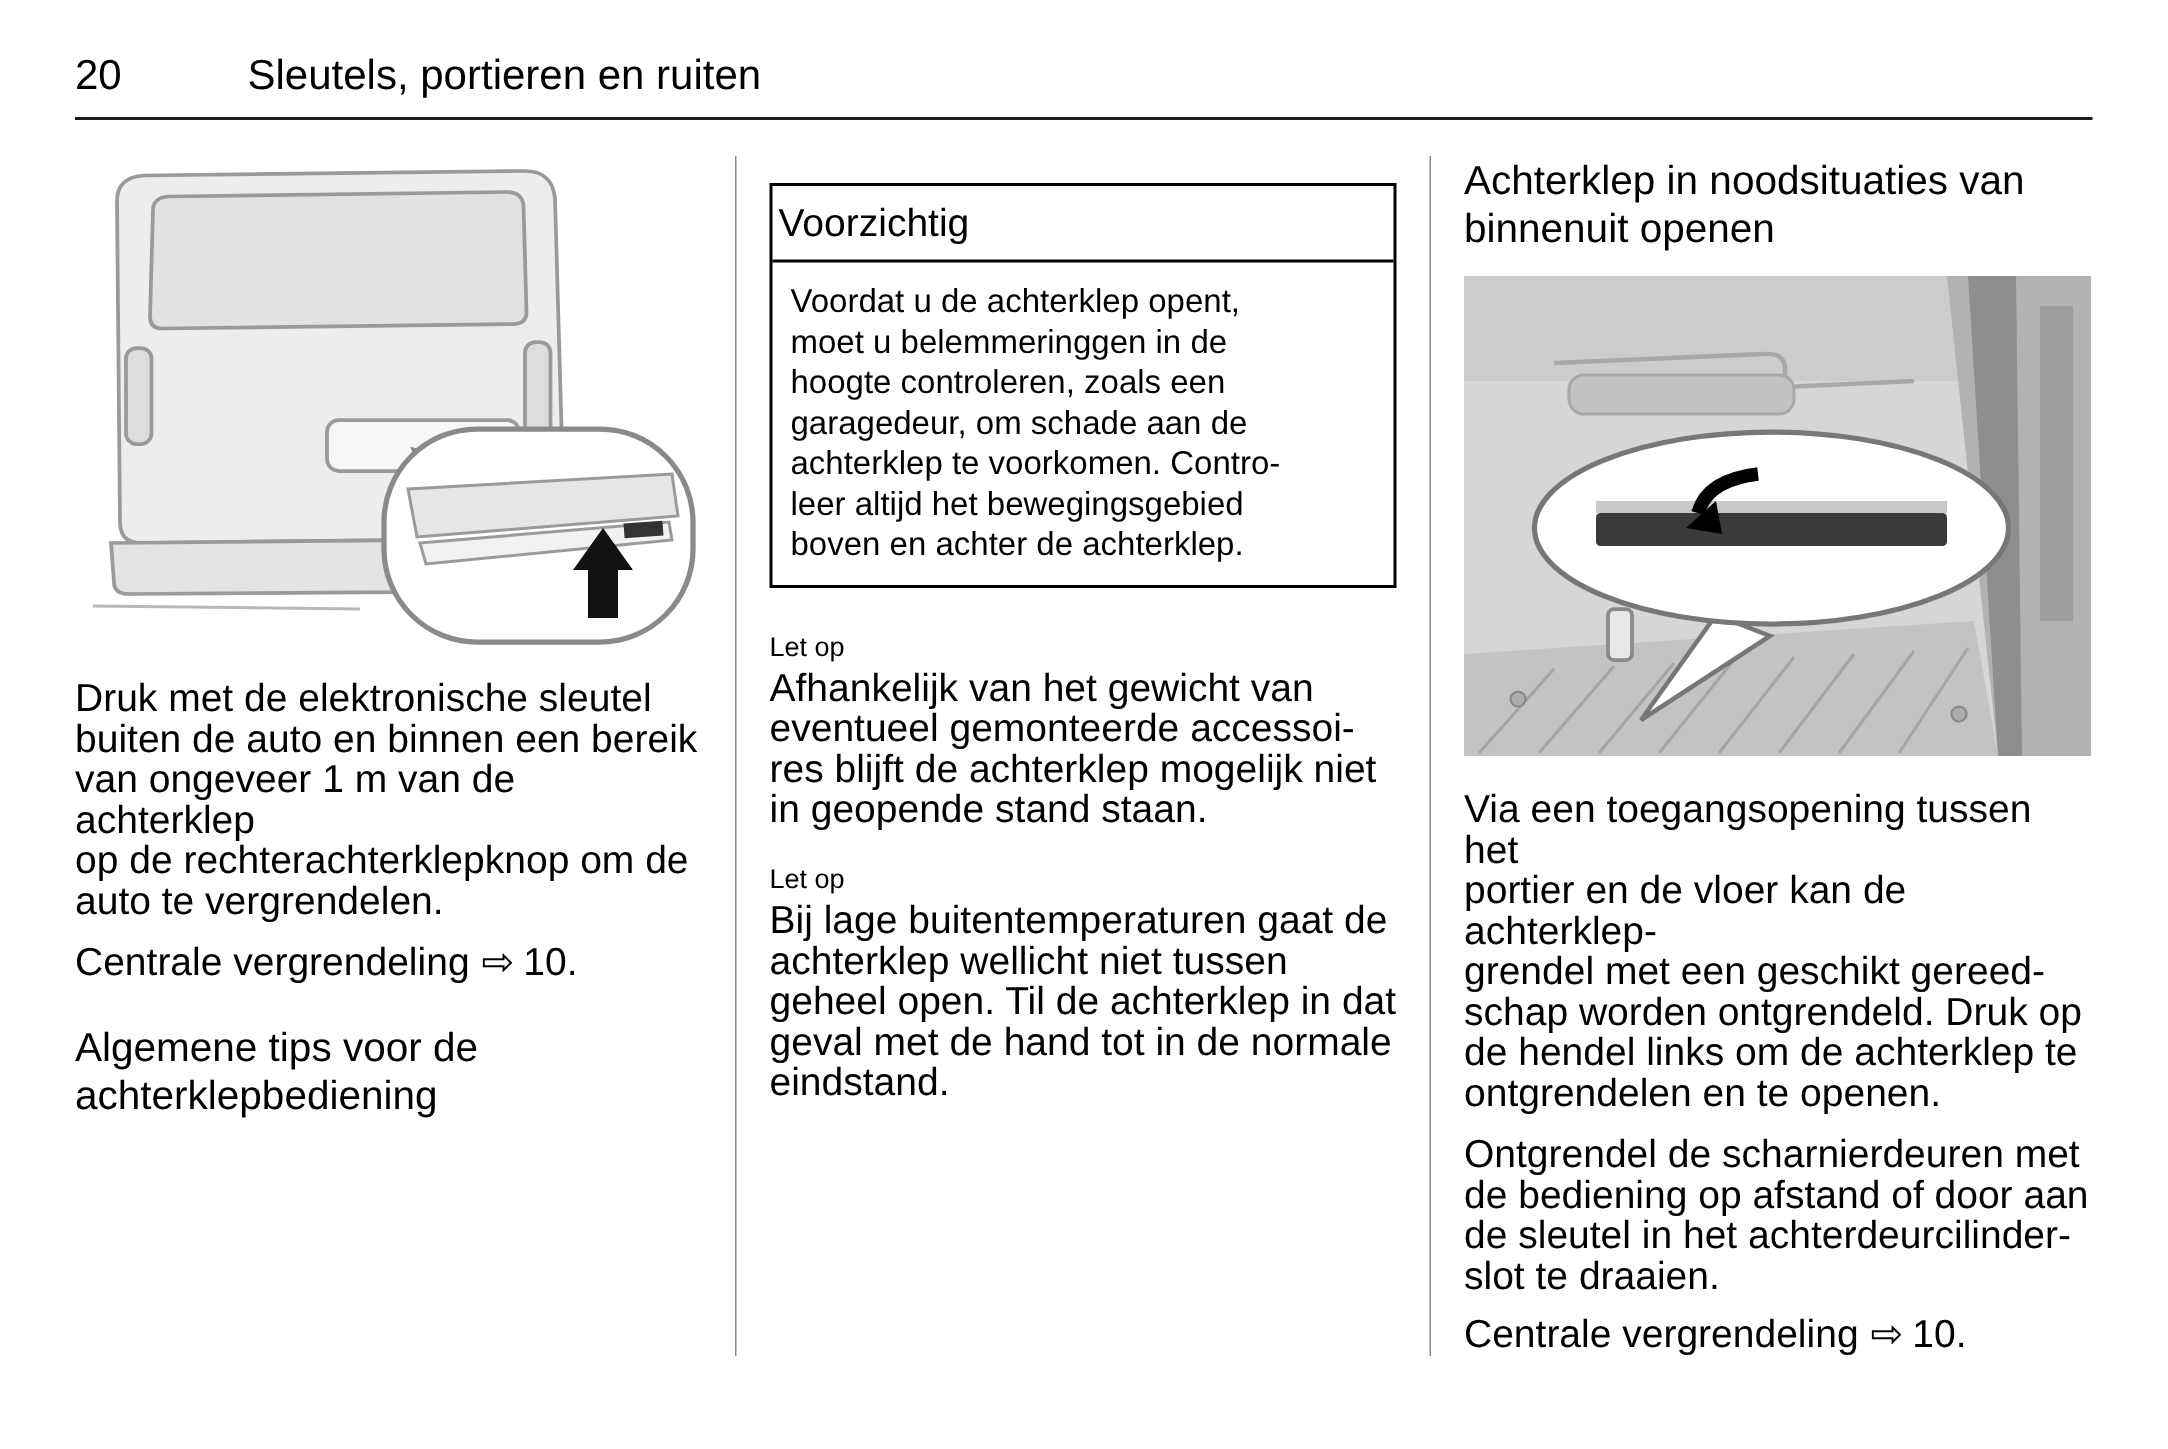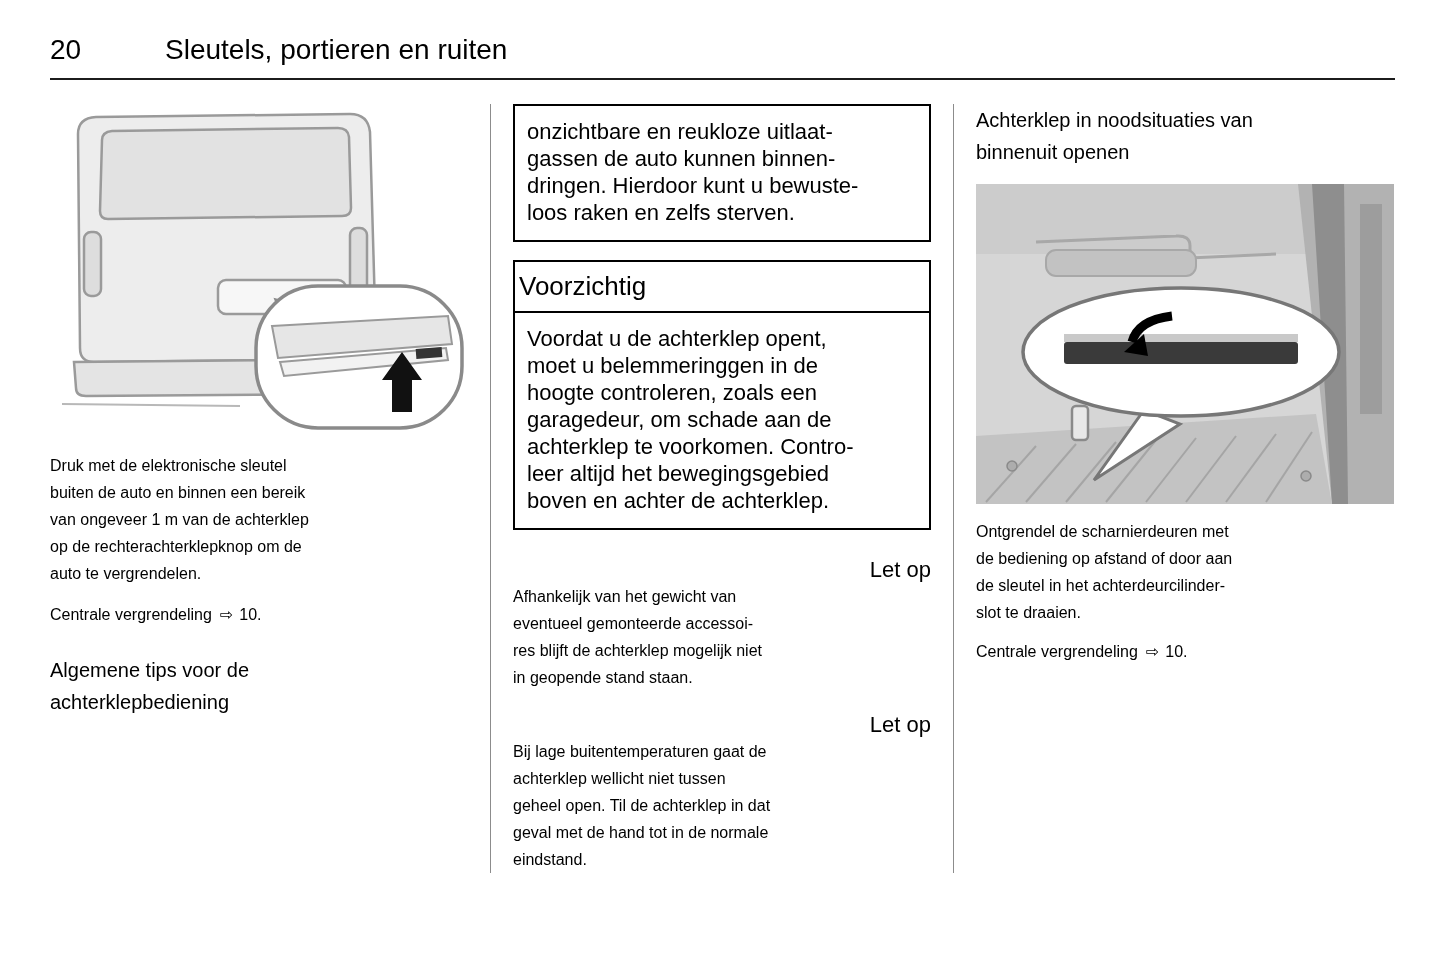--- a/index.html
+++ b/index.html
@@ -15,41 +15,41 @@
     display:flex; align-items:flex-end;
     padding-bottom:12px; border-bottom:2px solid #1c1c1c;
   }
   .page-num { font-size:28px; width:115px; }
   .chapter   { font-size:28px; }
 
   .content { display:flex; margin-top:24px; align-items:stretch; }
   .col { width:418px; }
   .vdivider { width:1px; background:#8c8c8c; margin:0 22px; }
 
-  .body { font-size:16px; line-height:27px; }
+  .body { font-size:26px; line-height:27px; }
   .pre  { white-space:pre-line; }
 
   .mt12 { margin-top:12px; } .mt14 { margin-top:14px; } .mt16 { margin-top:16px; }
   .mt18 { margin-top:18px; } .mt20 { margin-top:20px; } .mt22 { margin-top:22px; } .mt26 { margin-top:26px; } .mt28 { margin-top:28px; }
 
-  .heading { font-size:20px; line-height:32px; font-weight:normal; }
+  .heading { font-size:27px; line-height:32px; font-weight:normal; }
   .ref .arrow { font-family:"DejaVu Sans",sans-serif; margin:0 6px 0 8px; }
 
   .warnbox { border:2px solid #000; }
   .warnbox.danger { border-bottom:none; }
   .warnbox-header {
     text-align:left; font-size:26px; padding:9px 4px;
     border-bottom:2px solid #000;
   }
   .warnbox-header.gray { background:#c9c9c9; font-weight:bold; }
   .warnbox-header .warn-icon { margin-right:6px; font-family:"DejaVu Sans",sans-serif; }
   .warnbox-body { padding:12px 12px 14px; font-size:22px; line-height:27px; }
   .warnbox.danger .warnbox-body { padding-bottom:34px; }
 
-  .note-label { font-size:22px; line-height:27px;text-align:right; }
+  .note-label { font-size:18px; line-height:27px; }
 
   .illus svg { display:block; }
 </style>
 </head>
 <body>
 
 <div class="page">
 
   <header class="page-header">
     <span class="page-num">20</span>
@@ -90,26 +90,20 @@
       </p>
 
       <h2 class="heading pre mt26">Algemene tips voor de
 achterklepbediening</h2>
 
     </section>
 
     <div class="vdivider"></div>
 
     <section class="col">
-      <div class="warnbox continuation">
-        <div class="warnbox-body pre">onzichtbare en reukloze uitlaat-
-gassen de auto kunnen binnen-
-dringen. Hierdoor kunt u bewuste-
-loos raken en zelfs sterven.</div>
-      </div>
 
       <div class="warnbox caution mt18">
         <div class="warnbox-header">Voorzichtig</div>
         <div class="warnbox-body pre">Voordat u de achterklep opent,
 moet u belemmeringgen in de
 hoogte controleren, zoals een
 garagedeur, om schade aan de
 achterklep te voorkomen. Contro-
 leer altijd het bewegingsgebied
 boven en achter de achterklep.</div>
@@ -160,20 +154,26 @@
           <ellipse cx="205" cy="168" rx="158" ry="64" fill="#ffffff" stroke="#777777" stroke-width="3.5"></ellipse>
           <rect x="88" y="150" width="234" height="8" fill="#c9c9c9"></rect>
           <rect x="88" y="158" width="234" height="22" rx="3" fill="#3a3a3a"></rect>
           <path d="M196 132 q-34 4 -40 26" fill="none" stroke="#000000" stroke-width="9"></path>
           <polygon points="148,168 168,150 172,172" fill="#000000"></polygon>
           <circle cx="36" cy="282" r="5" fill="#adadad" stroke="#8a8a8a" stroke-width="1.5"></circle>
           <circle cx="330" cy="292" r="5" fill="#adadad" stroke="#8a8a8a" stroke-width="1.5"></circle>
         </svg>
       </div>
 
+      <p class="body pre mt22">Via een toegangsopening tussen het
+portier en de vloer kan de achterklep-
+grendel met een geschikt gereed-
+schap worden ontgrendeld. Druk op
+de hendel links om de achterklep te
+ontgrendelen en te openen.</p>
 
 
       <p class="body pre mt14">Ontgrendel de scharnierdeuren met
 de bediening op afstand of door aan
 de sleutel in het achterdeurcilinder-
 slot te draaien.</p>
 
       <p class="body ref mt12">
         <span>Centrale vergrendeling</span><span class="arrow">⇨</span><span>10.</span>
       </p>

